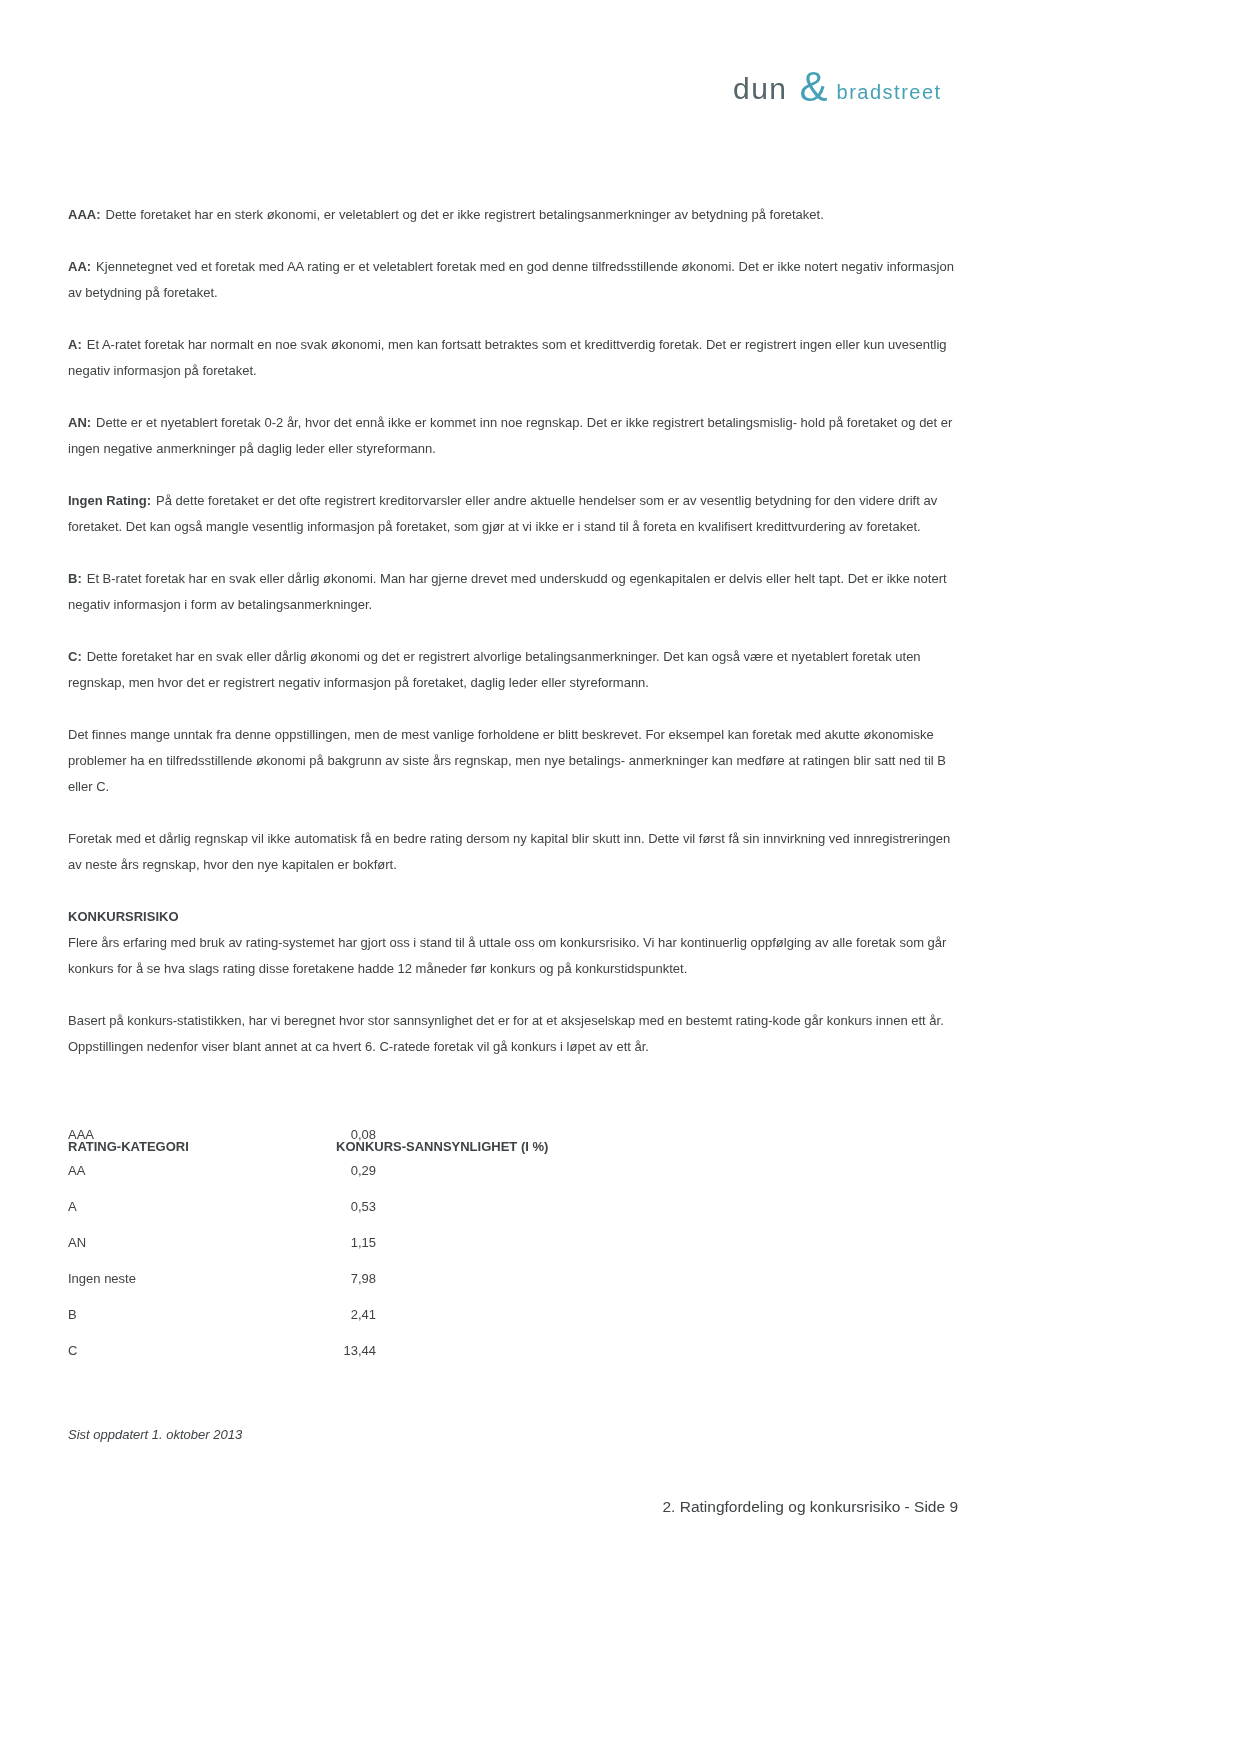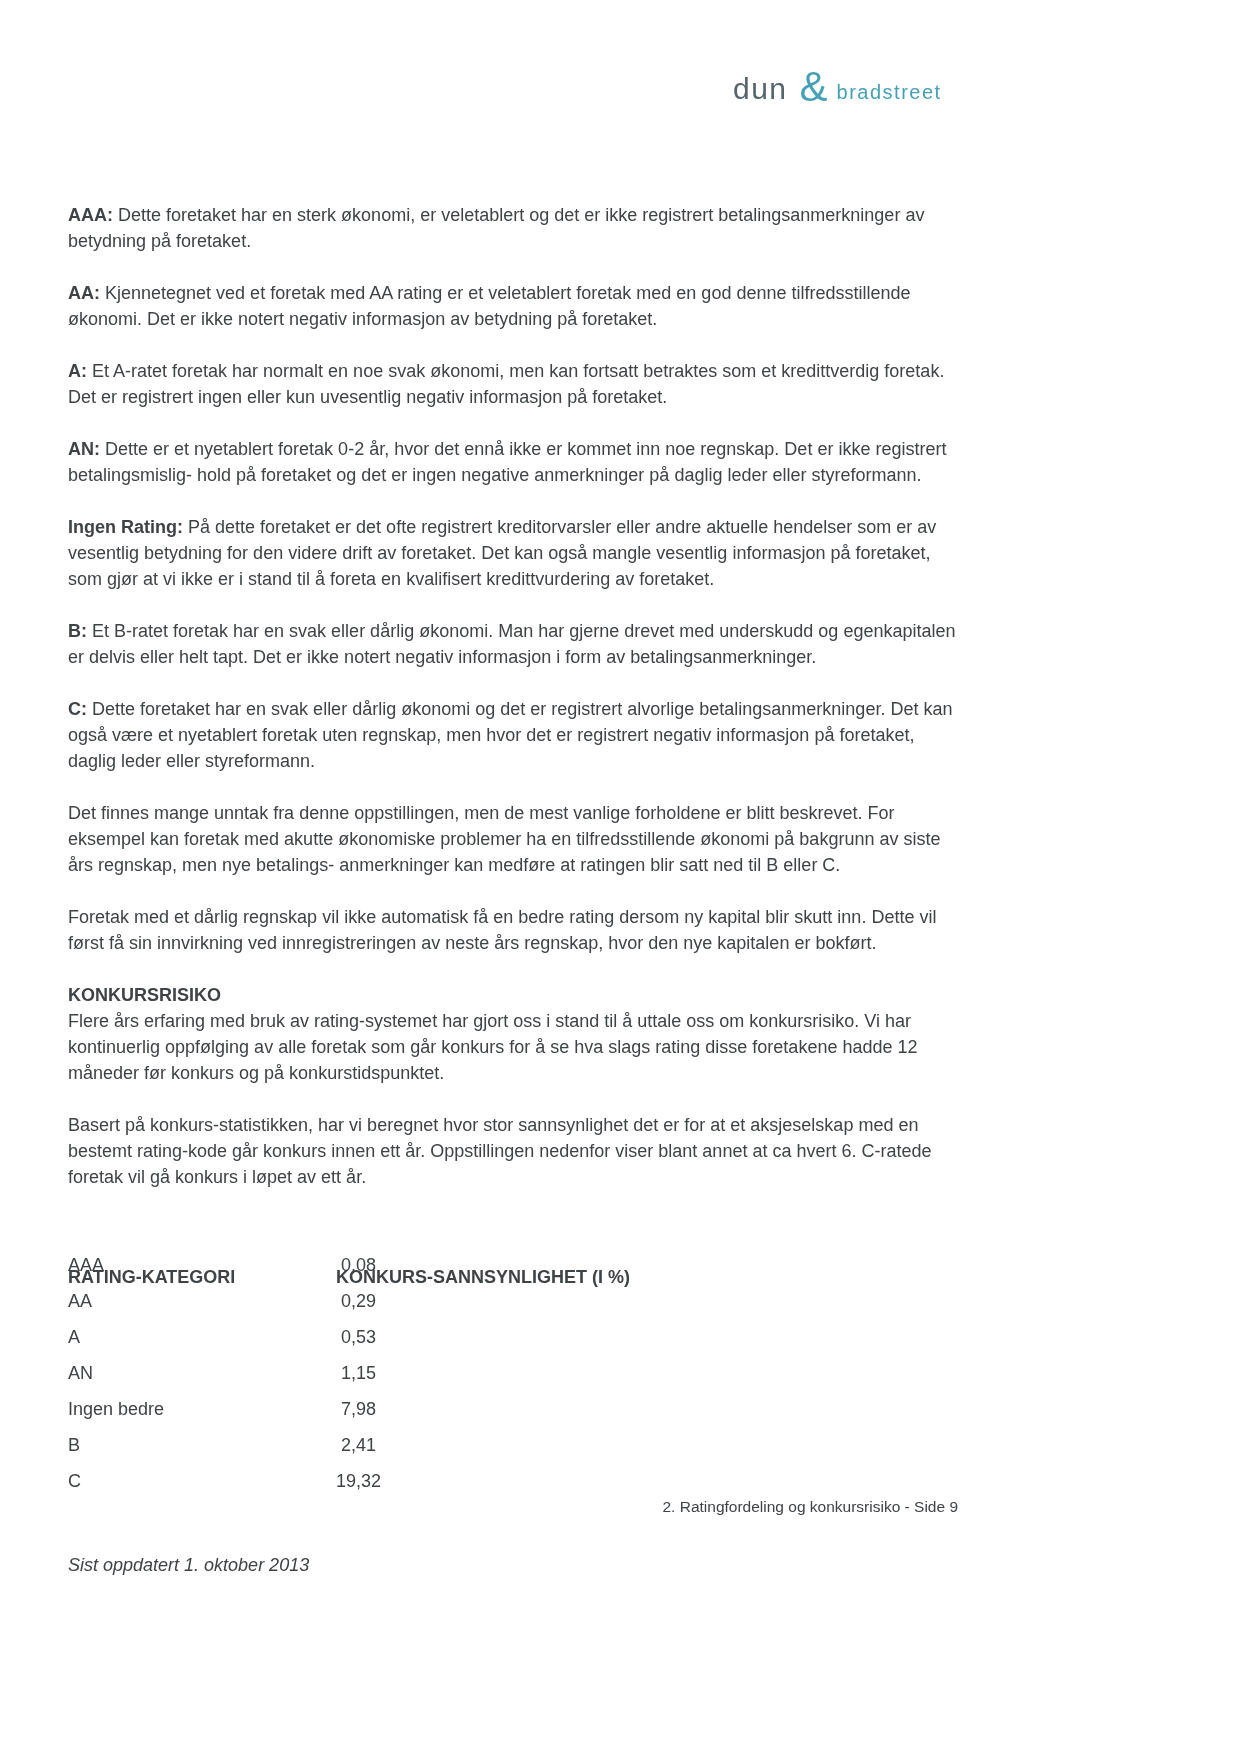--- a/index.html
+++ b/index.html
@@ -43,21 +43,21 @@
     letter-spacing: 1.5px;
     color: #45a1b5;
     font-weight: 400;
   }
   
   .content {
     position: absolute;
     left: 68px;
     top: 202px;
     width: 890px;
-    font-size: 18px;
+    font-size: 13px;
     line-height: 26px;
   }
   .para { margin: 0 0 26px 0; }
   .lead-label { font-weight: bold; margin-right: 5px; }
   .section-heading { font-weight: bold; margin: 0; }
   
   .rating-table { margin-top: 14px; }
   .t-row { display: flex; align-items: baseline; height: 36px; }
   .t-row.header { font-weight: bold; }
   .t-col1 { width: 268px; flex: 0 0 268px; }
@@ -145,30 +145,30 @@
       </div>
       <div class="t-row">
         <div class="t-col1">A</div>
         <div class="t-col2">0,53</div>
       </div>
       <div class="t-row">
         <div class="t-col1">AN</div>
         <div class="t-col2">1,15</div>
       </div>
       <div class="t-row">
-        <div class="t-col1">Ingen bedre</div>
+        <div class="t-col1">Ingen neste</div>
         <div class="t-col2">7,98</div>
       </div>
       <div class="t-row">
         <div class="t-col1">B</div>
         <div class="t-col2">2,41</div>
       </div>
       <div class="t-row">
         <div class="t-col1">C</div>
-        <div class="t-col2">19,32</div>
+        <div class="t-col2">13,44</div>
       </div>
     </div>
 
     <div class="footnote">Sist oppdatert 1. oktober 2013</div>
 
   </div>
 
   <div class="page-footer">2. Ratingfordeling og konkursrisiko - Side 9</div>
 
 </div>

